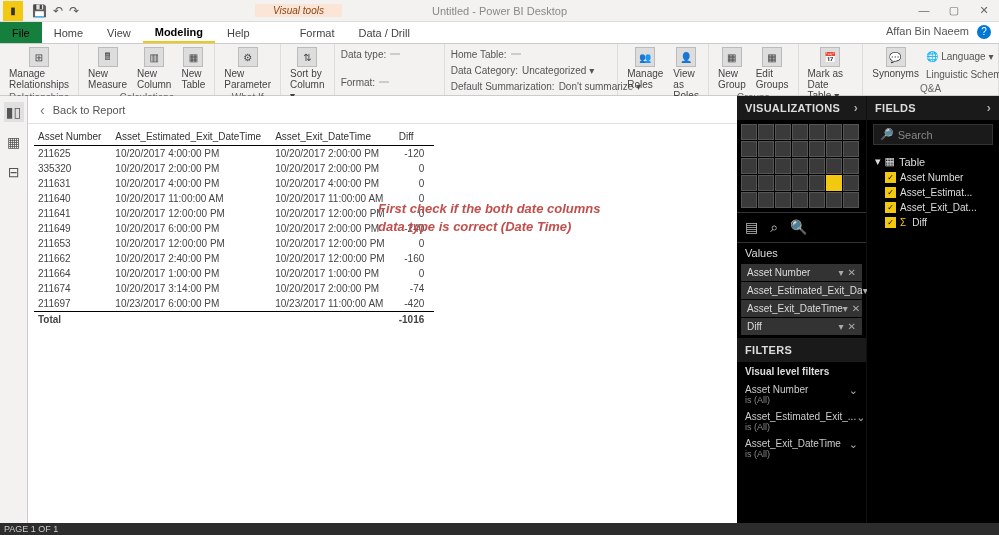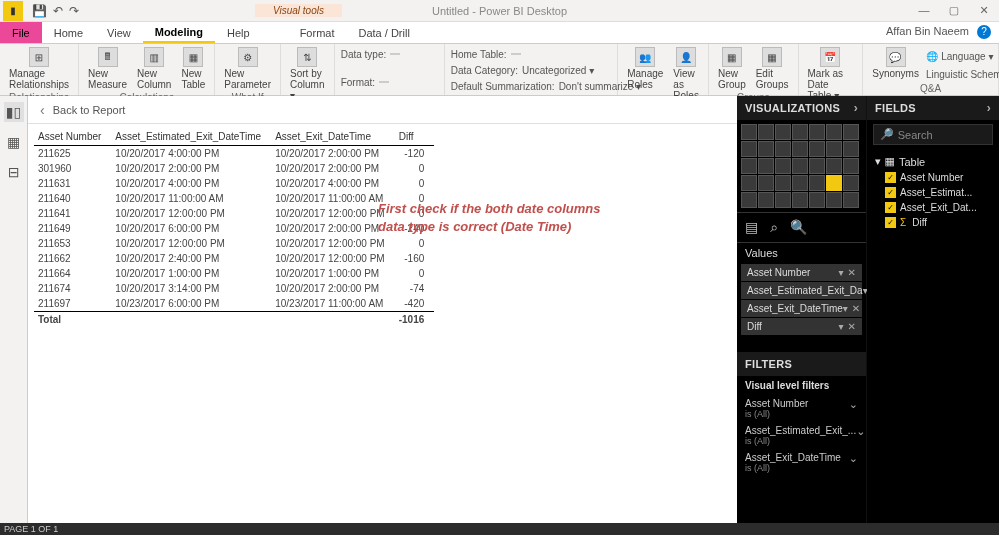--- a/index.html
+++ b/index.html
@@ -10,21 +10,21 @@
 .titlebar .pbi-logo { width: 20px; height: 20px; background: #f2c811; margin: 0 3px; display: flex; align-items: center; justify-content: center; font-size: 10px; color: #333; }
 .titlebar .qat { display: flex; gap: 6px; padding: 0 6px; font-size: 12px; color: #555; }
 .titlebar .contextual { position: absolute; left: 255px; background: #fbe5d6; color: #8b4513; font-size: 10px; padding: 1px 18px; font-style: italic; }
 .titlebar .title { position: absolute; left: 50%; transform: translateX(-50%); color: #888; font-size: 11px; }
 .titlebar .wincontrols { position: absolute; right: 0; display: flex; }
 .titlebar .wincontrols span { width: 30px; text-align: center; color: #666; font-size: 11px; }
 
 
 .menutabs { height: 22px; background: #fff; display: flex; align-items: stretch; position: relative; border-bottom: 1px solid #ccc; }
 .menutabs .tab { padding: 0 12px; display: flex; align-items: center; font-size: 11px; cursor: pointer; }
-.menutabs .tab.file { background: #ec4899; color: #000; font-weight: 400; }
+.menutabs .tab.file { background: #15803d; color: #000; font-weight: 400; }
 .menutabs .tab.active { border-bottom: 2px solid #f2c811; color: #000; font-weight: 600; }
 .menutabs .user { position: absolute; right: 30px; font-size: 11px; color: #555; top: 3px; }
 .menutabs .help { position: absolute; right: 8px; top: 3px; width: 14px; height: 14px; background: #0078d4; color: #fff; border-radius: 50%; font-size: 10px; text-align: center; line-height: 14px; }
 
 
 .ribbon { height: 52px; background: #f3f2f1; display: flex; border-bottom: 1px solid #ccc; }
 .rgroup { border-right: 1px solid #ddd; padding: 2px 6px; display: flex; flex-direction: column; justify-content: space-between; }
 .rgroup .content { display: flex; align-items: flex-start; gap: 4px; flex: 1; }
 .rgroup .label { text-align: center; font-size: 10px; color: #666; padding-top: 1px; }
 .rbtn { display: flex; flex-direction: column; align-items: center; gap: 1px; padding: 1px 3px; cursor: pointer; }
@@ -278,21 +278,21 @@
       </tr>
         </thead>
       <tbody id="tbody">
           <tr>
             <td>211625</td>
             <td>10/20/2017 4:00:00 PM</td>
             <td>10/20/2017 2:00:00 PM</td>
             <td class="num">-120</td>
           </tr>
           <tr>
-            <td>301960</td>
+            <td>335320</td>
             <td>10/20/2017 2:00:00 PM</td>
             <td>10/20/2017 2:00:00 PM</td>
             <td class="num">0</td>
           </tr>
           <tr>
             <td>211631</td>
             <td>10/20/2017 4:00:00 PM</td>
             <td>10/20/2017 4:00:00 PM</td>
             <td class="num">0</td>
           </tr>
@@ -431,21 +431,21 @@
           </span>
         </div>
         <div class="well-item">
           <span>Diff</span>
           <span class="ctrls">
             <span>▾</span>
             <span>✕</span>
           </span>
         </div>
       </div>
-    <div class="panel-header" style="margin-top:16px">
+    <div class="panel-header" style="margin-top:2px">
         <span>FILTERS</span>
       </div>
     <div class="section-title" style="font-weight:700;font-size:10px">Visual level filters</div>
     <div id="filters">
         <div class="filter-item">
           <div>
             <div>Asset Number</div>
             <div class="sub">is (All)</div>
           </div>
           <span class="exp">⌄</span>

